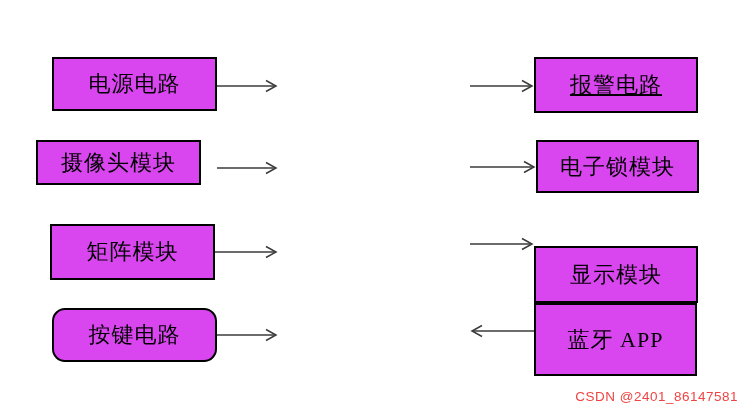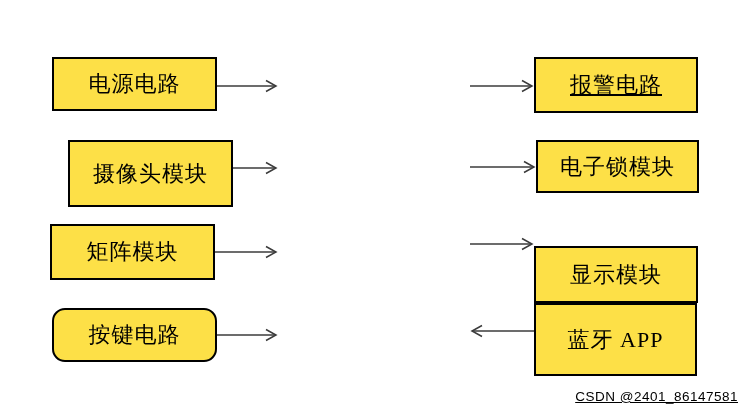--- a/index.html
+++ b/index.html
@@ -20,32 +20,32 @@
     position: absolute;
     left: 0;
     top: 0;
     width: 755px;
     height: 412px;
     pointer-events: none;
   }
   .box {
     position: absolute;
     border: 2px solid #000000;
-    background: #fde047;
+    background: #d946ef;
     display: flex;
     align-items: center;
     justify-content: center;
     box-sizing: border-box;
     font-size: 22px;
     letter-spacing: 1px;
     white-space: nowrap;
   }
   
   .b-l1 { left: 52px;  top: 57px;  width: 165px; height: 54px; }
-  .b-l2 { left: 68px;  top: 140px; width: 165px; height: 67px; text-align: right; }
+  .b-l2 { left: 36px;  top: 140px; width: 165px; height: 45px; text-align: right; }
   .b-l3 { left: 50px;  top: 224px; width: 165px; height: 56px; }
   .b-l4 { left: 52px;  top: 308px; width: 165px; height: 54px; border-radius: 13px; }
   
   .b-r1 { left: 534px; top: 57px;  width: 164px; height: 56px; text-decoration: underline; }
   .b-r2 { left: 536px; top: 140px; width: 163px; height: 53px; }
   .b-r3 { left: 534px; top: 216px; width: 164px; height: 57px; margin-top: 30px; }
   .b-r4 { left: 534px; top: 303px; width: 163px; height: 73px; }
   
   .b-c {
     left: 277px; top: 32px; width: 193px; height: 351px;
@@ -59,23 +59,22 @@
     text-align: center;
     word-break: break-all;
     letter-spacing: 0;
   }
   .watermark {
     position: absolute;
     right: 17px;
     top: 389px;
     font-family: "Liberation Sans", "DejaVu Sans", sans-serif;
     font-size: 13.5px;
-    color: #000000;
+    color: #ef4444;
     letter-spacing: 0.5px;
-    text-decoration: underline;
   }
 </style>
 </head>
 <body>
 
 <div class="stage">
 
   <svg class="arrow-layer" viewBox="0 0 755 412" xmlns="http://www.w3.org/2000/svg">
     <defs>
       <marker id="ah" viewBox="0 0 14 14" refX="12" refY="7" markerWidth="14" markerHeight="14" markerUnits="userSpaceOnUse" orient="auto">

